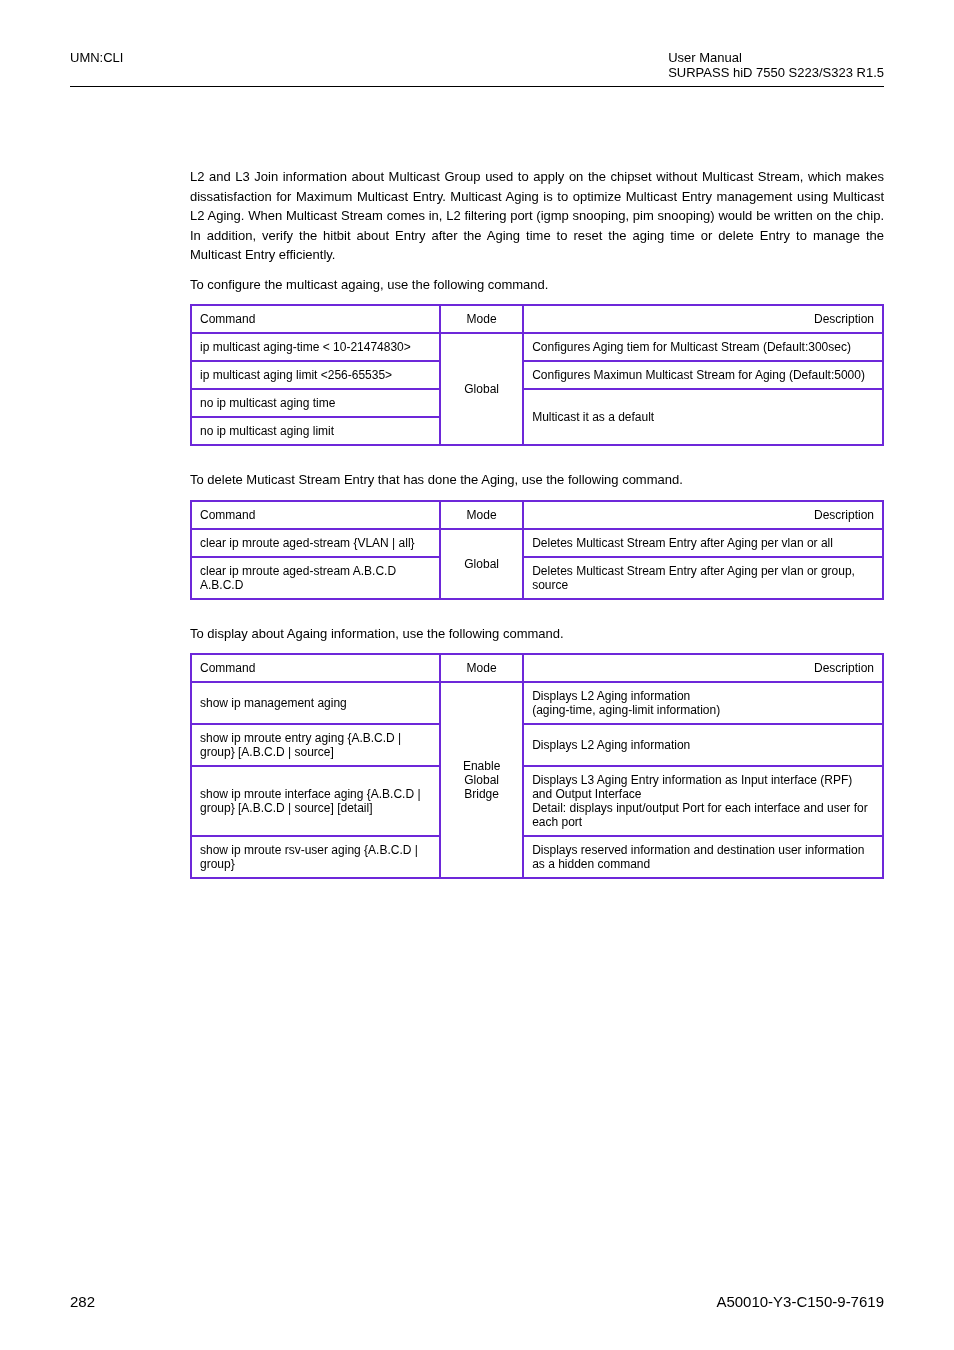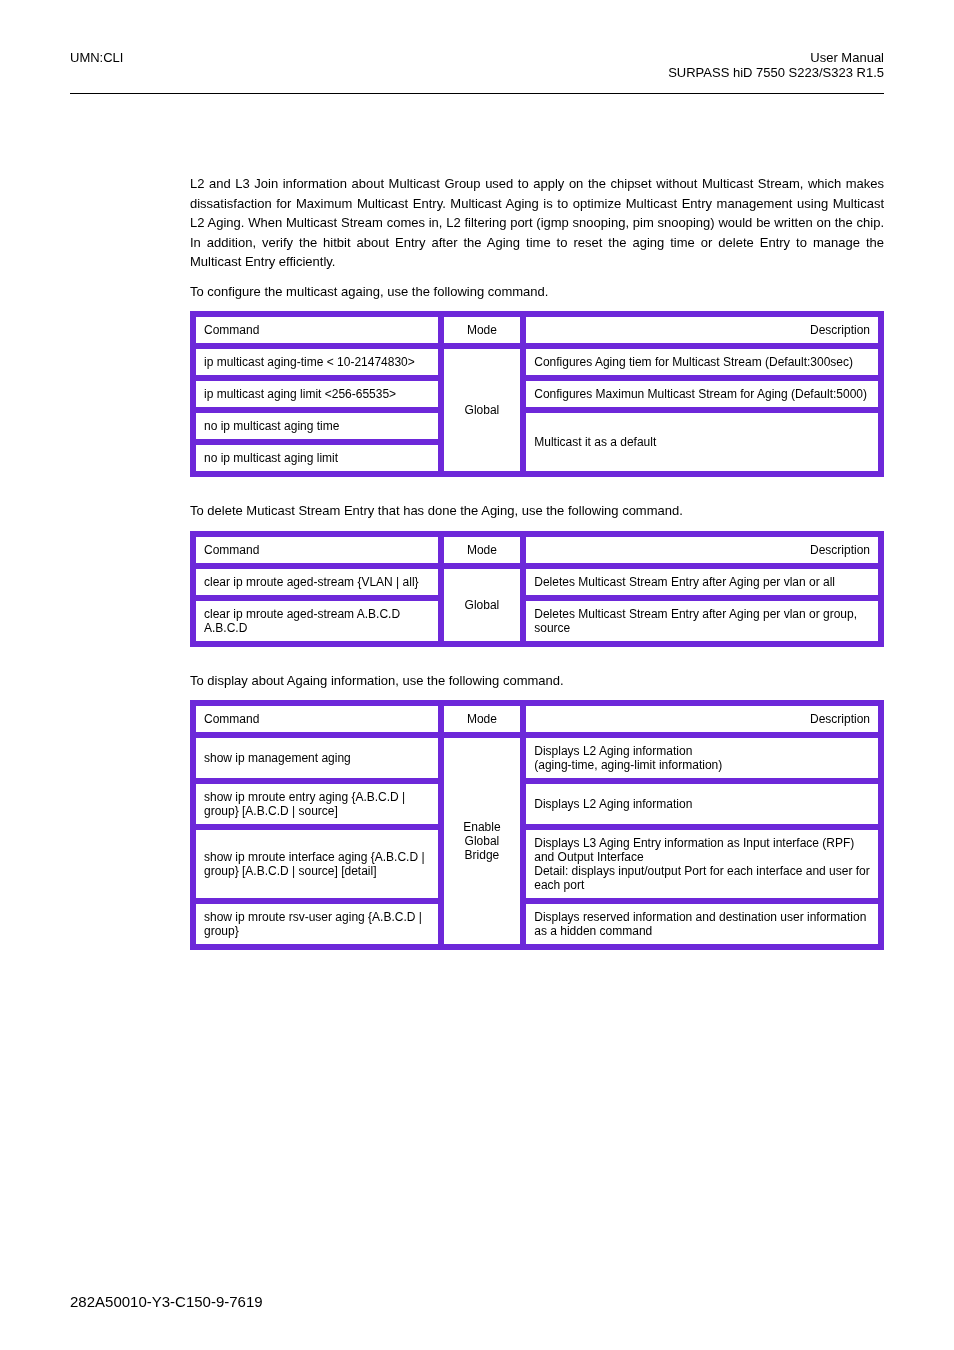--- a/index.html
+++ b/index.html
@@ -13,61 +13,61 @@
     color: #000;
     width: 954px;
     height: 1350px;
     background: #fff;
     padding: 50px 70px 40px 70px;
     position: relative;
   }
   .header {
     display: flex;
     justify-content: space-between;
-    padding-bottom: 13px;
+    padding-bottom: 6px;
     border-bottom: 1px solid #000;
     font-size: 13px;
   }
   .header-right {
-    text-align: right;
   }
   .content {
     margin-left: 120px;
     margin-top: 80px;
   }
   .paragraph {
     text-align: justify;
     line-height: 1.5;
     margin-bottom: 10px;
   }
   table {
     border-collapse: collapse;
     width: 100%;
     margin-top: 8px;
     margin-bottom: 24px;
     font-size: 12px;
   }
   th, td {
-    border: 6px solid #6d28d9;
+    border: 2px solid #6d28d9;
     padding: 6px 8px;
     vertical-align: middle;
     text-align: left;
   }
   th {
     font-weight: normal;
   }
   .col-cmd { width: 36%; }
   .col-mode { width: 12%; text-align: center; }
   .col-desc { width: 52%; text-align: right; }
   .footer {
     position: absolute;
     bottom: 40px;
     left: 70px;
     right: 70px;
     display: flex;
+    justify-content: space-between;
     font-size: 15px;
   }
   .mode-cell { text-align: center; }
 </style>
 </head>
 <body>
 
 <div class="header">
   <div>UMN:CLI</div>
   <div class="header-right">

